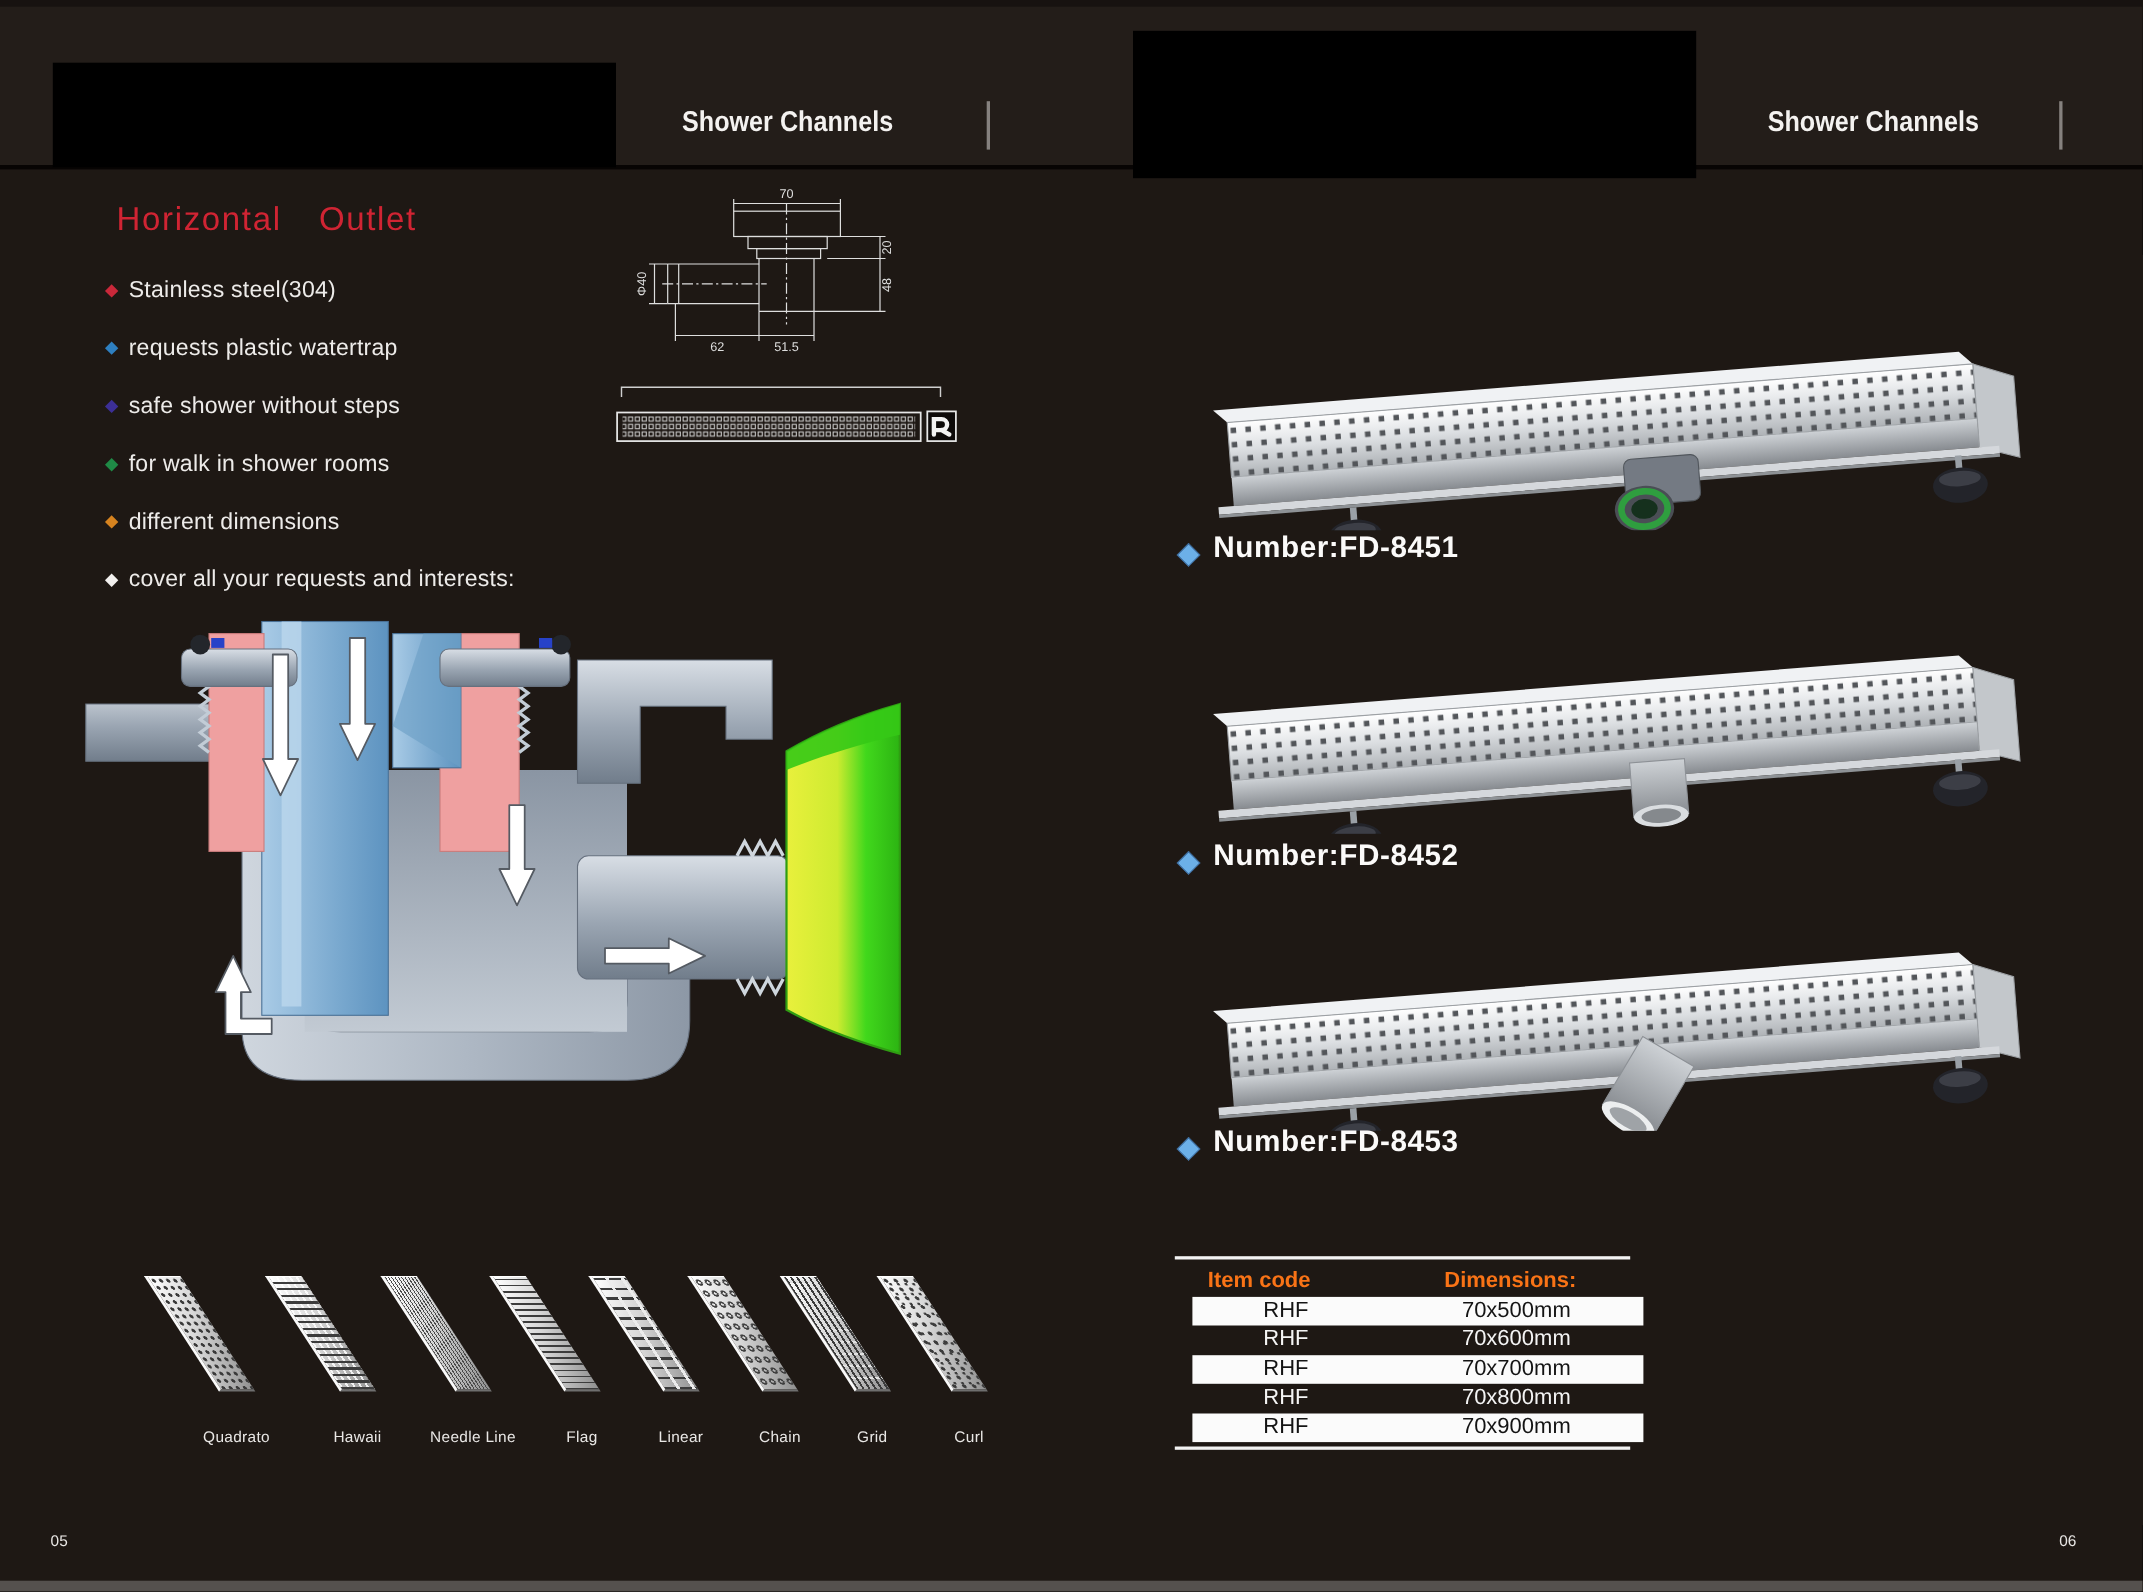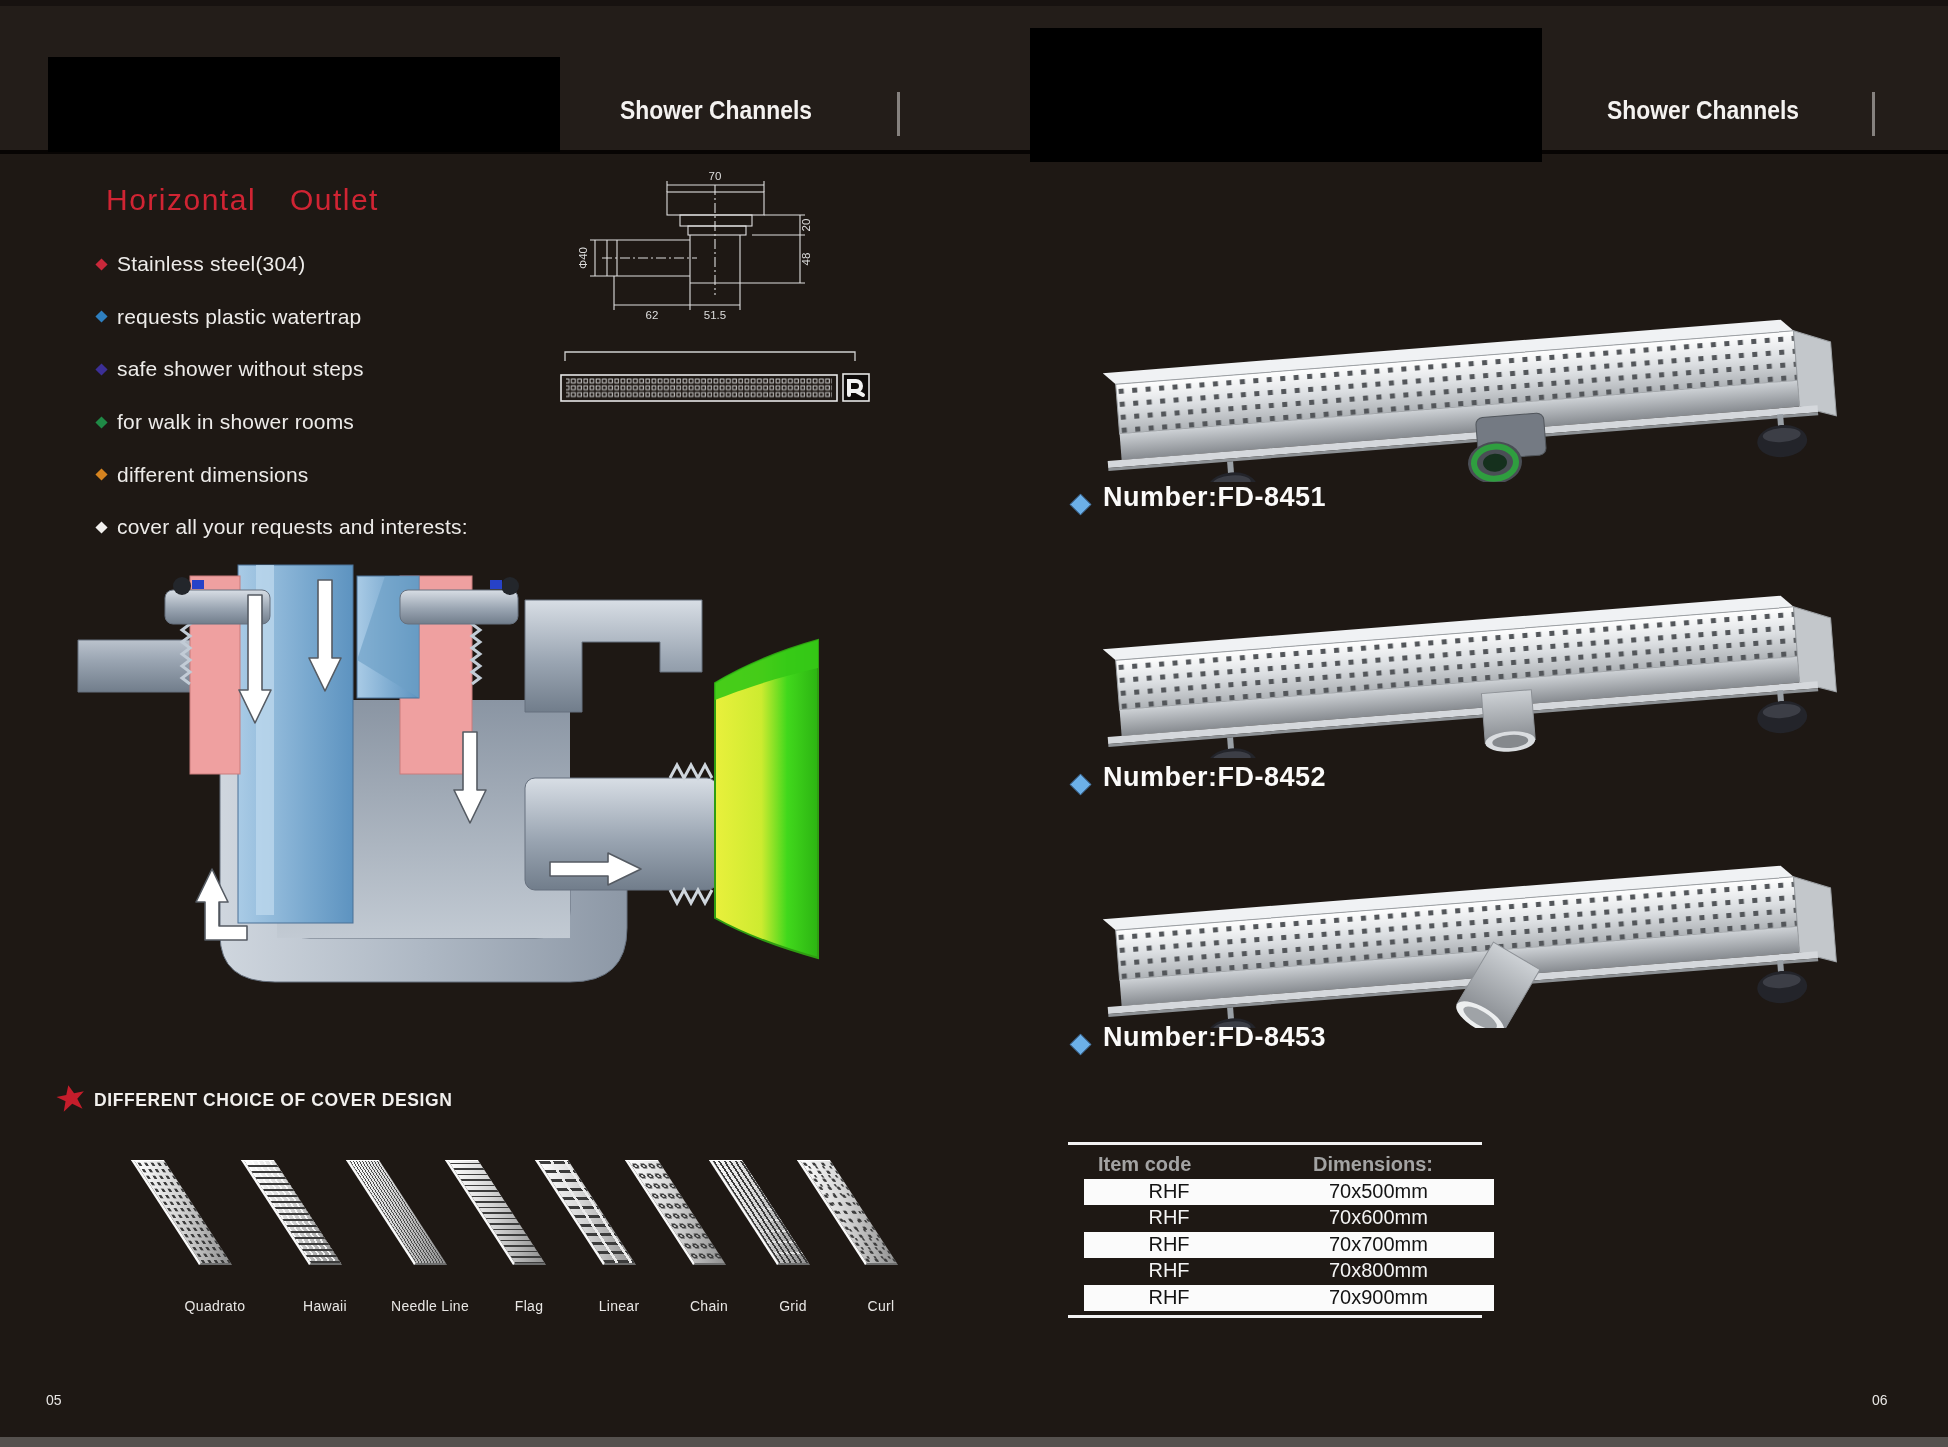--- a/index.html
+++ b/index.html
@@ -55,21 +55,21 @@
     radial-gradient(circle at 72% 72%,#3c3c3c 1.2px,transparent 1.5px),
     linear-gradient(118deg,#ffffff 0%,#d6d6d6 45%,#8f8f8f 100%);background-size:9px 8px,7px 9px,auto;}
   
   .photo{left:1075px;width:800px;height:190px;}
   .prod-label{left:1072px;display:flex;align-items:flex-end;}
   .prod-label .d{width:15px;height:15px;background:#6cb0e8;border:1px solid #355f8e;transform:rotate(45deg) scale(.9);margin-right:14px;}
   .prod-label .t{color:#fbfaf9;font-size:27px;font-weight:bold;letter-spacing:.5px;}
   
   .spec-table{left:1068px;top:1128px;width:414px;height:200px;}
   .spec-line{position:absolute;left:0;width:414px;height:2.5px;background:#f2f2f2;}
-  .spec-header{position:absolute;top:25px;left:0;width:414px;height:24px;color:#a3a3a3;font-size:20px;font-weight:bold;}
+  .spec-header{position:absolute;top:25px;left:0;width:414px;height:24px;color:#f97316;font-size:20px;font-weight:bold;}
   .spec-header .h1{position:absolute;left:30px;}
   .spec-header .h2{position:absolute;left:245px;}
   .spec-rows{position:absolute;top:51px;left:16px;width:410px;text-decoration:underline;}
   .spec-row{position:relative;height:26.4px;font-size:20px;}
   .spec-row .code{position:absolute;left:0;width:170px;text-align:center;top:1px;}
   .spec-row .dim{position:absolute;left:245px;top:1px;}
   .row-light{background:#fbfbfb;color:#141414;}
   .row-dark{background:transparent;color:#f4f4f4;}
   
   .pagenum{color:#e9e7e5;font-size:14px;}
@@ -223,26 +223,20 @@
 
  <g fill="#ffffff" stroke="#555b63" stroke-width="1.6" stroke-linejoin="round">
   <path d="M178,55 h14 v95 h9 l-16,33 -16,-33 h9 Z"></path>
   <path d="M248,40 h14 v78 h9 l-16,33 -16,-33 h9 Z"></path>
   <path d="M393,192 h14 v58 h9 l-16,33 -16,-33 h9 Z"></path>
   <path d="M480,322 v14 h58 v9 l33,-16 -33,-16 v9 Z"></path>
   <path d="M135,400 v-38 h-9 l16,-33 16,33 h-9 v24 h28 v14 Z"></path>
  </g>
 </svg></div>
 
-  <div class="abs cover-head">
-    <span id="star"><svg width="30" height="28" viewBox="0 0 30 28">
-          <polygon points="15,1 19,10 29,10 21,16 24,27 15,20 5,26 9,16 1,10 11,10" fill="#c51d2b" transform="rotate(-12 15 14)"></polygon>
-        </svg></span>
-    <span class="txt">DIFFERENT CHOICE OF COVER DESIGN</span>
-  </div>
   <div class="abs" id="strips">
       <div class="design-col" style="left: 215px; top: 1160px;">
         <div class="strip pat-quadrato" style="left: -50px; top: 0px;"></div>
         <div class="strip-label" style="left: -70px; top: 138px;">Quadrato</div>
       </div>
       <div class="design-col" style="left: 325px; top: 1160px;">
         <div class="strip pat-hawaii" style="left: -50px; top: 0px;"></div>
         <div class="strip-label" style="left: -70px; top: 138px;">Hawaii</div>
       </div>
       <div class="design-col" style="left: 430px; top: 1160px;">

